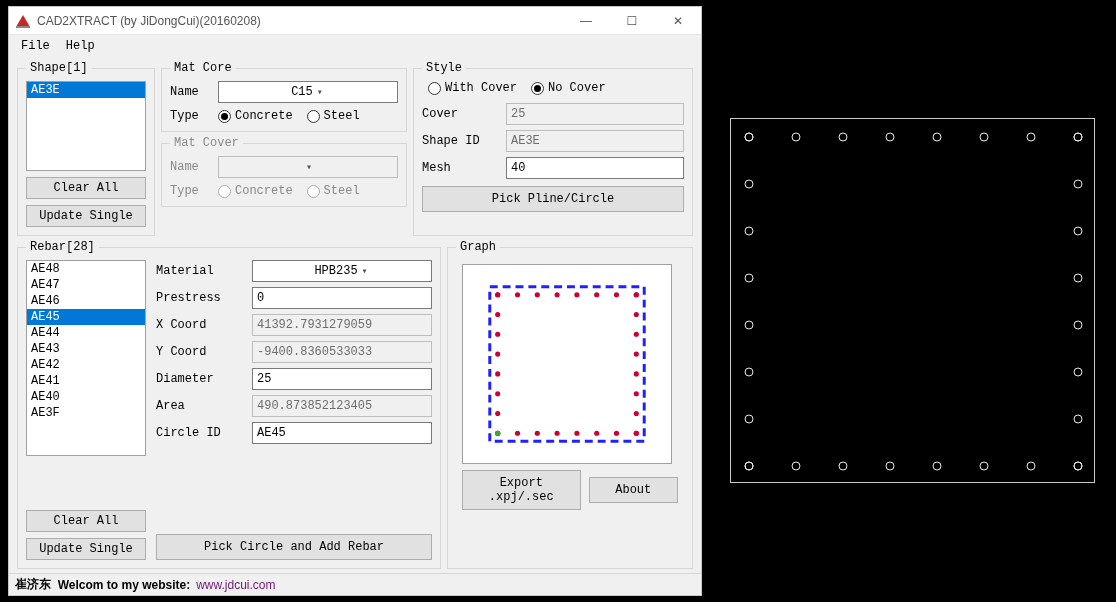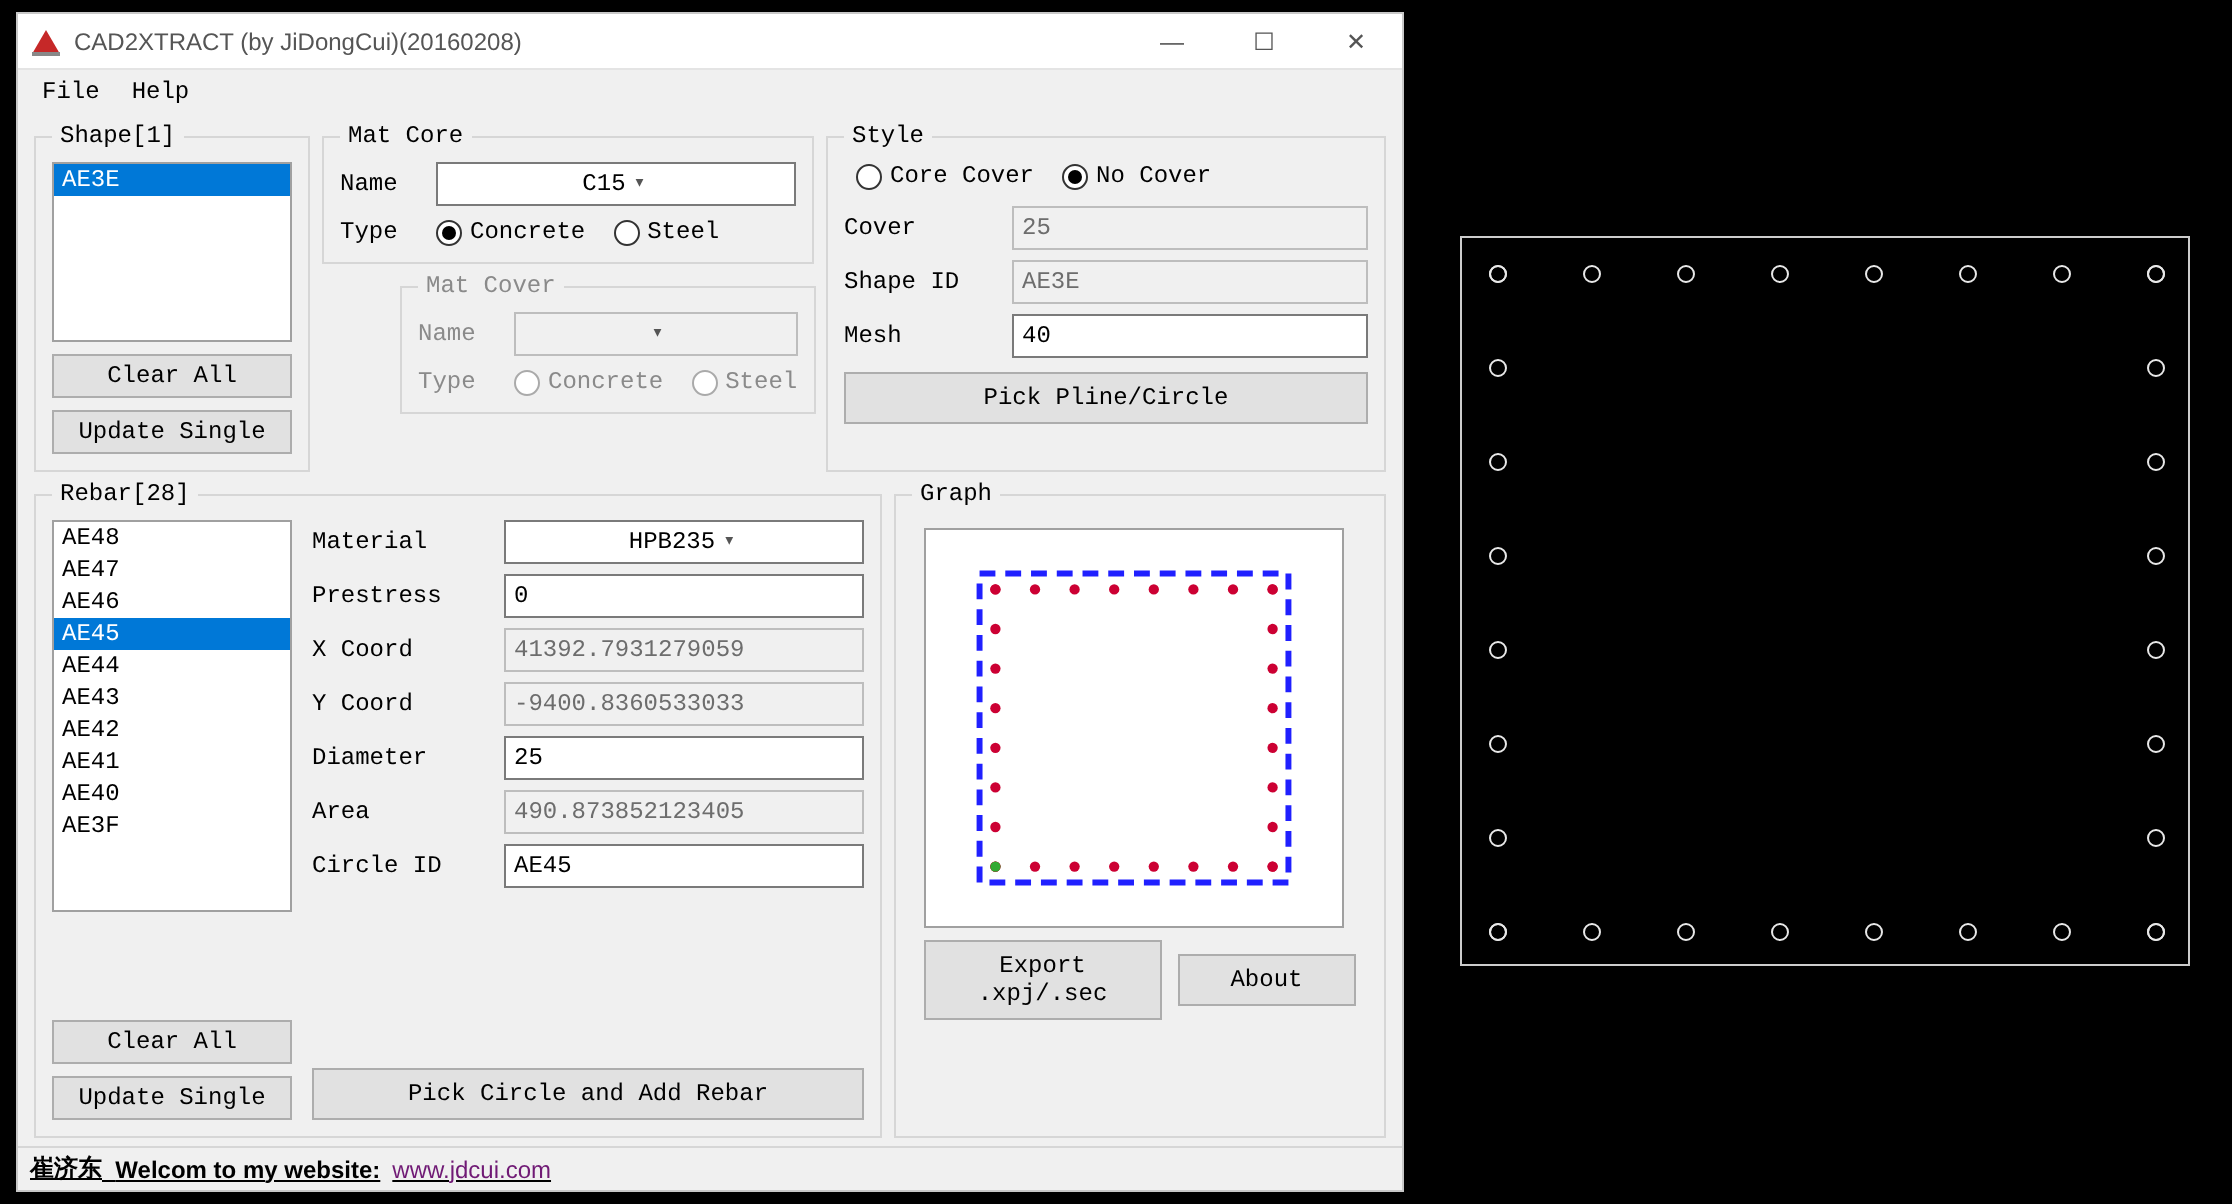--- a/index.html
+++ b/index.html
@@ -92,21 +92,21 @@
   .radio.checked::after { content:""; width:7px; height:7px; border-radius:50%; background:#000; }
   .radio.disabled { border-color:#aaa; }
   .lbl { white-space:nowrap; }
   .graphbox {
     background:#fff; border:1px solid #a0a0a0; width:210px; height:200px;
     position:relative; margin:4px 0 6px 6px;
   }
   .statusbar {
     height:22px; display:flex; align-items:center; padding:0 6px;
     border-top:1px solid #d6d6d6;
-    font-family:"微软雅黑","Segoe UI",sans-serif; font-size:12px;text-decoration:underline;
+    font-family:"微软雅黑","Segoe UI",sans-serif; font-size:12px;
   }
   .statusbar a { color:#701a75; text-decoration:none; margin-left:6px;}
   
   .cadviewport {
     position:absolute; left:730px; top:118px; width:365px; height:365px;
     border:1px solid #ccc;
   }
   .cadviewport .dot {
     position:absolute; width:9px; height:9px; border:1px solid #e8e8e8; border-radius:50%;
     transform:translate(-50%,-50%);
@@ -166,21 +166,21 @@
               <span class="radio checked"></span>
               <span>Concrete</span>
             </span>
             <span class="radio-wrap" style="margin-left:8px;">
               <span class="radio"></span>
               <span>Steel</span>
             </span>
           </div>
         </fieldset>
 
-        <fieldset style="color:#8a8a8a;margin-left:39px;">
+        <fieldset style="color:#8a8a8a;">
           <legend style="color:#8a8a8a;">Mat Cover</legend>
           <div class="row" style="margin-bottom:6px;">
             <span class="lbl" style="width:42px;">Name</span>
             <div class="combo disabled" style="flex:1;">
               <span></span>
               <span class="arrow">▾</span>
             </div>
           </div>
           <div class="row">
             <span class="lbl" style="width:42px;">Type</span>
@@ -194,21 +194,21 @@
             </span>
           </div>
         </fieldset>
       </div>
 
       <fieldset style="flex:1;">
         <legend>Style</legend>
         <div class="row" style="margin-bottom:8px; gap:14px; padding-left:6px;">
           <span class="radio-wrap">
             <span class="radio"></span>
-            <span>Core Cover</span>
+            <span>With Cover</span>
           </span>
           <span class="radio-wrap">
             <span class="radio checked"></span>
             <span>No Cover</span>
           </span>
         </div>
         <div class="row" style="margin-bottom:5px;">
           <span class="lbl" style="width:78px;">Cover</span>
           <input class="textfield" disabled="" style="flex: 1 1 0%;" value="25">
         </div>

